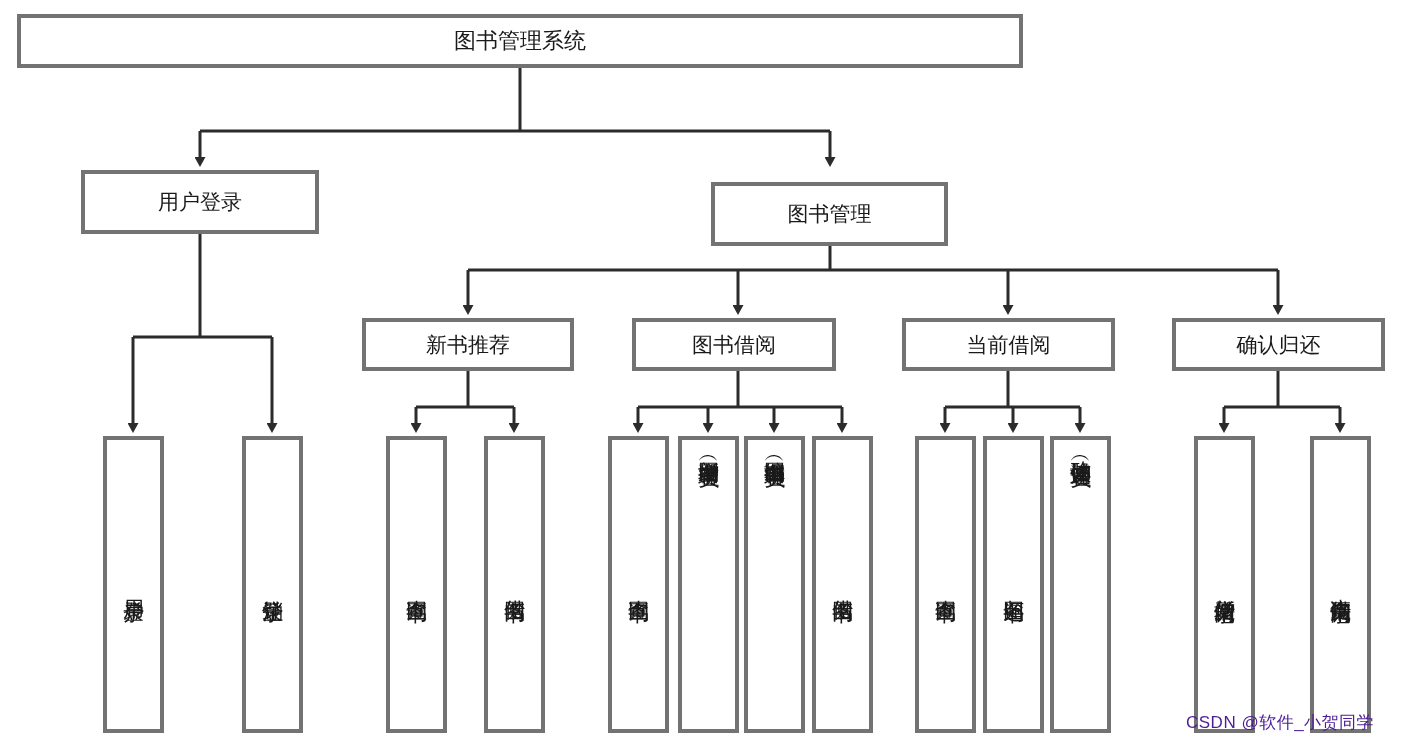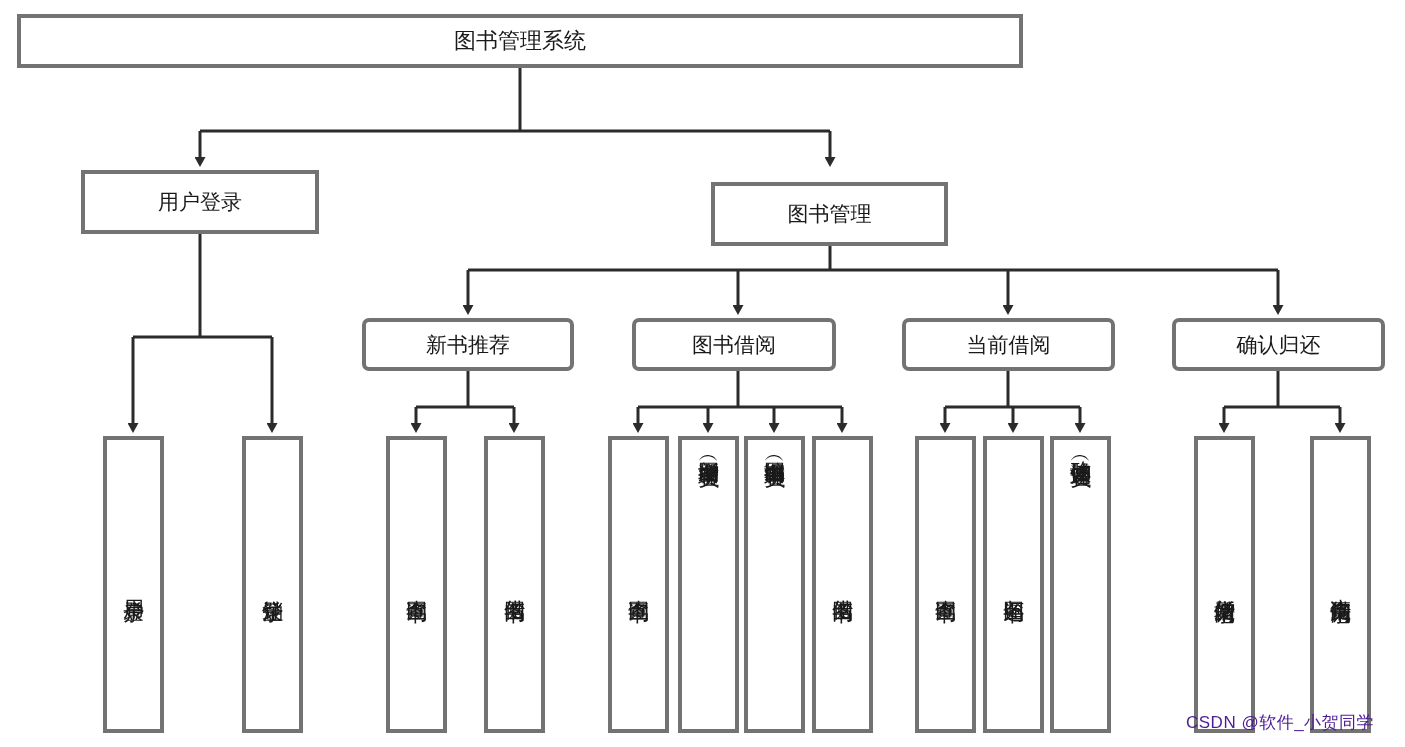--- a/index.html
+++ b/index.html
@@ -42,21 +42,20 @@
     height: 54px;
     font-size: 22px;
   }
   .node.lvl1 {
     height: 64px;
     font-size: 21px;
   }
   .node.lvl2 {
     height: 53px;
     font-size: 21px;
-    border-radius: 7px;
   }
   .node.leaf {
     align-items: flex-start;
     justify-content: center;
     padding-top: 4px;
     padding-bottom: 4px;
   }
   .leaf-text {
     writing-mode: vertical-rl;
     text-orientation: upright;

